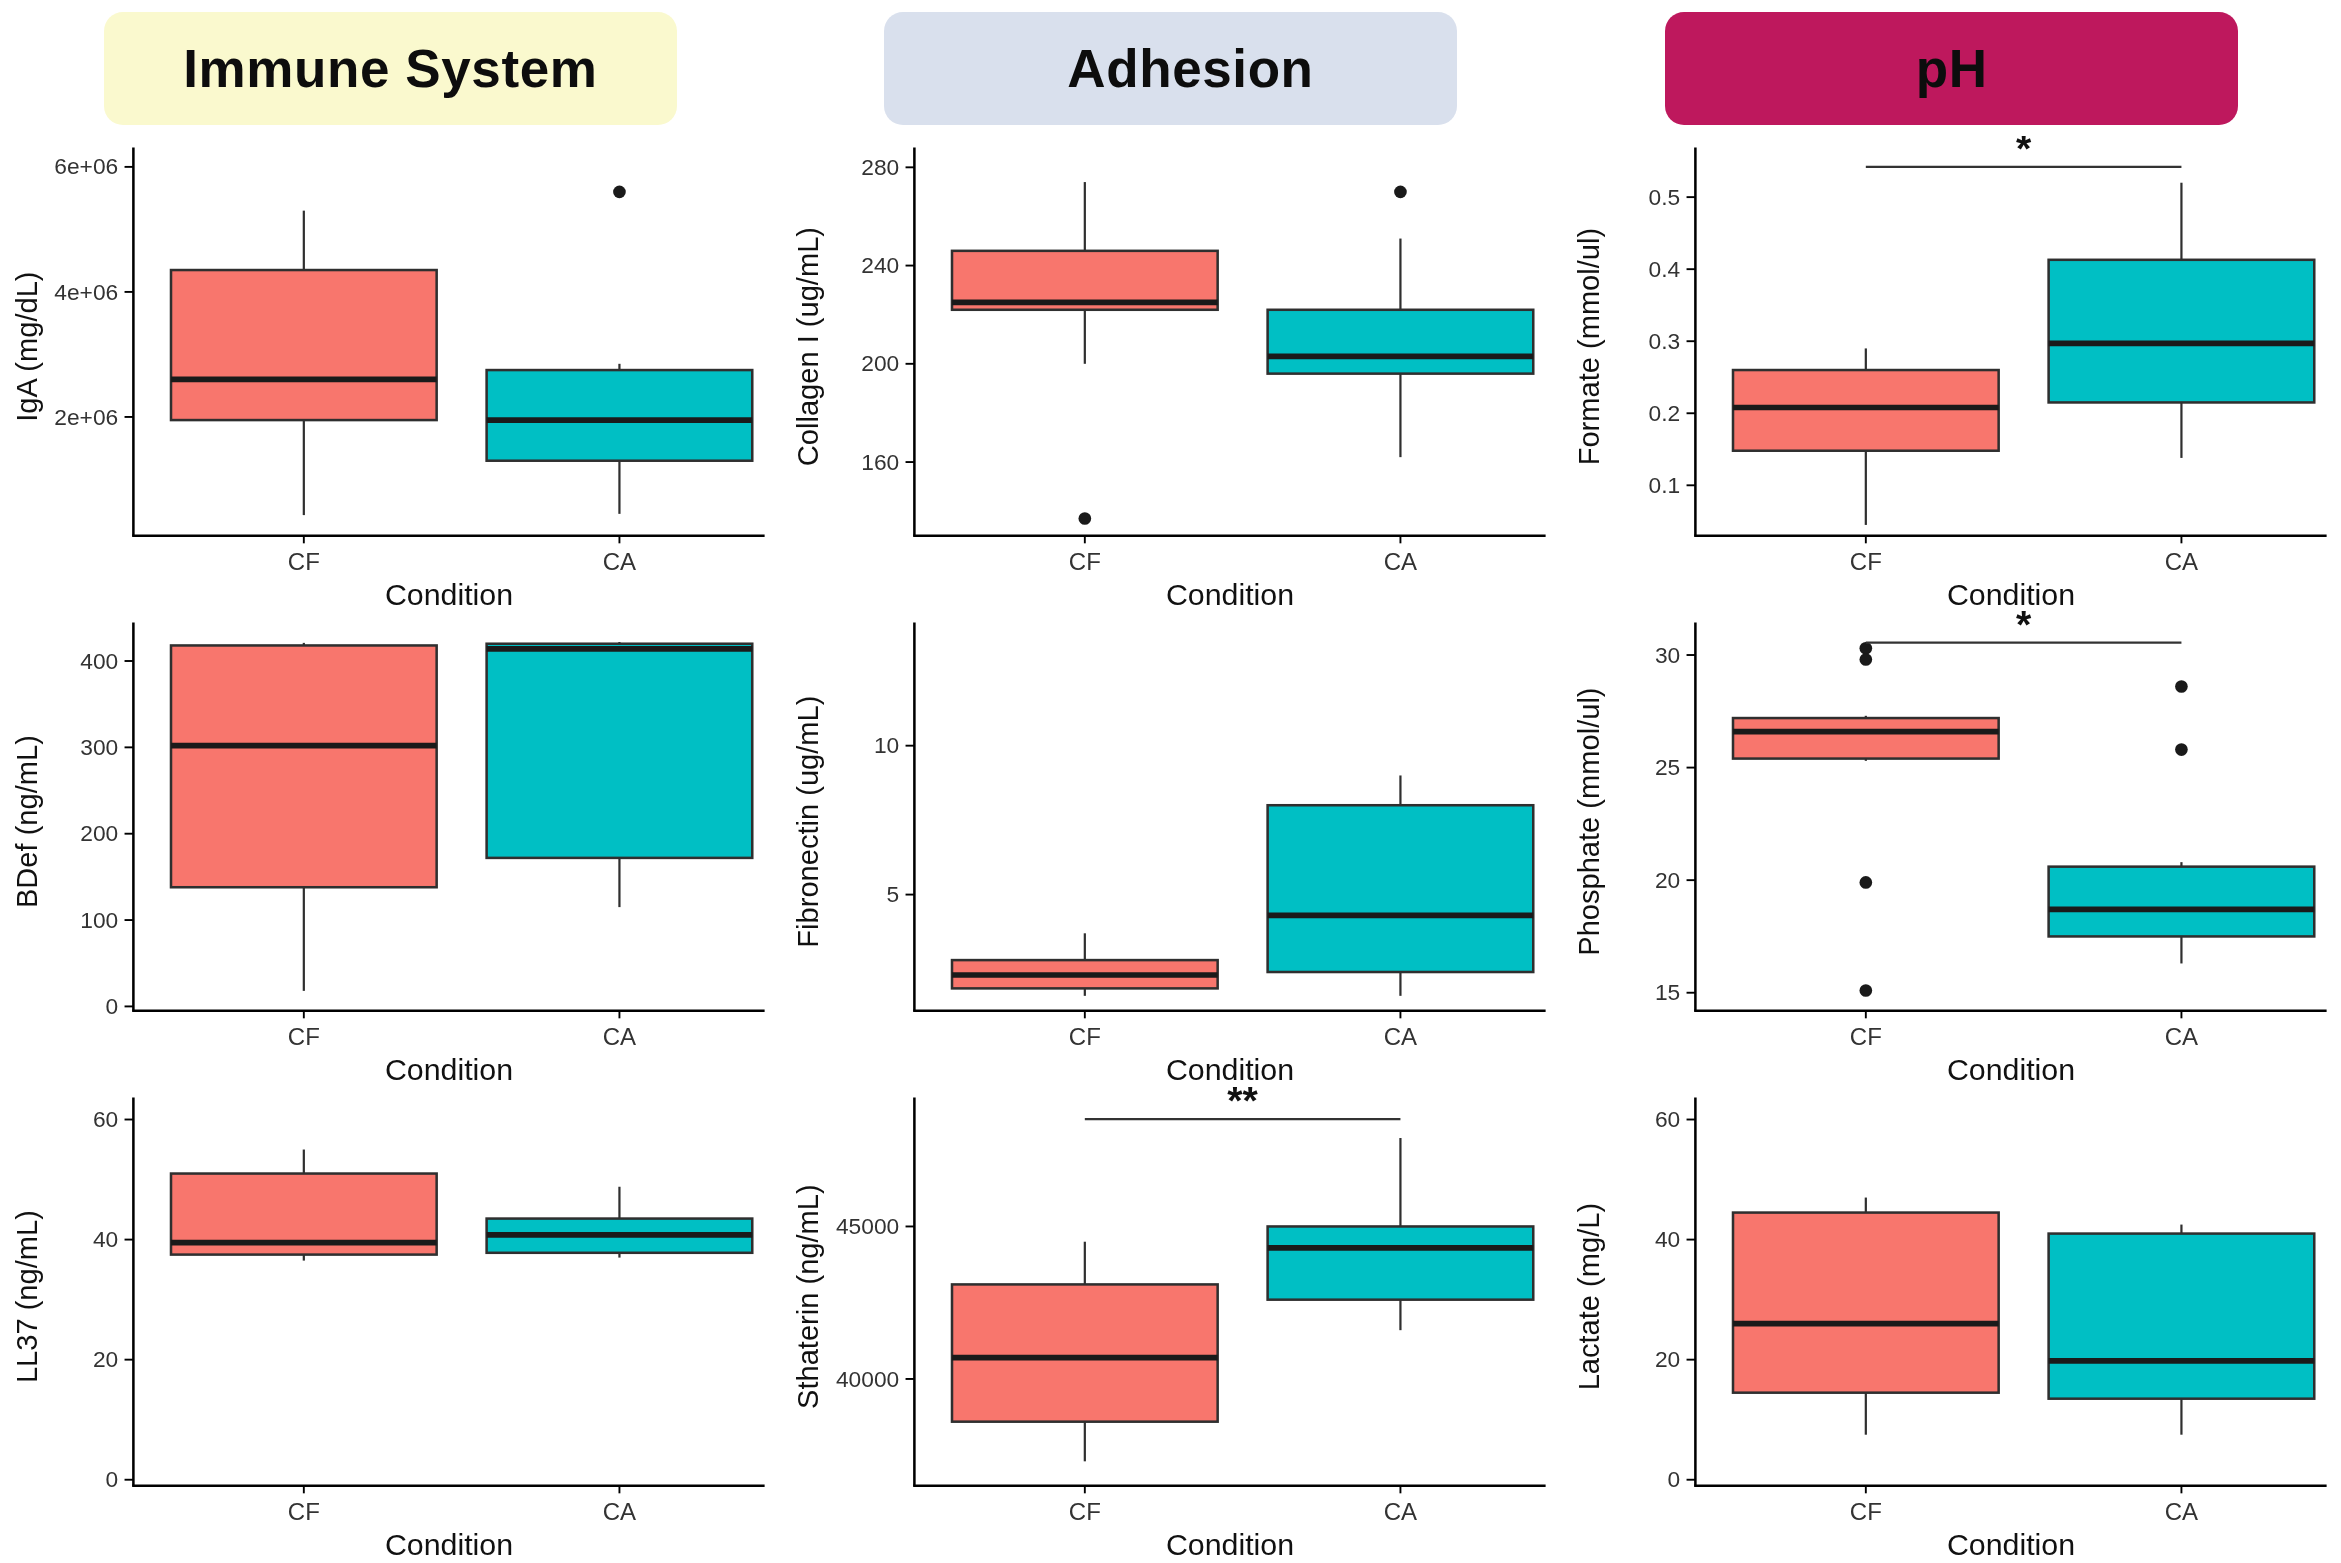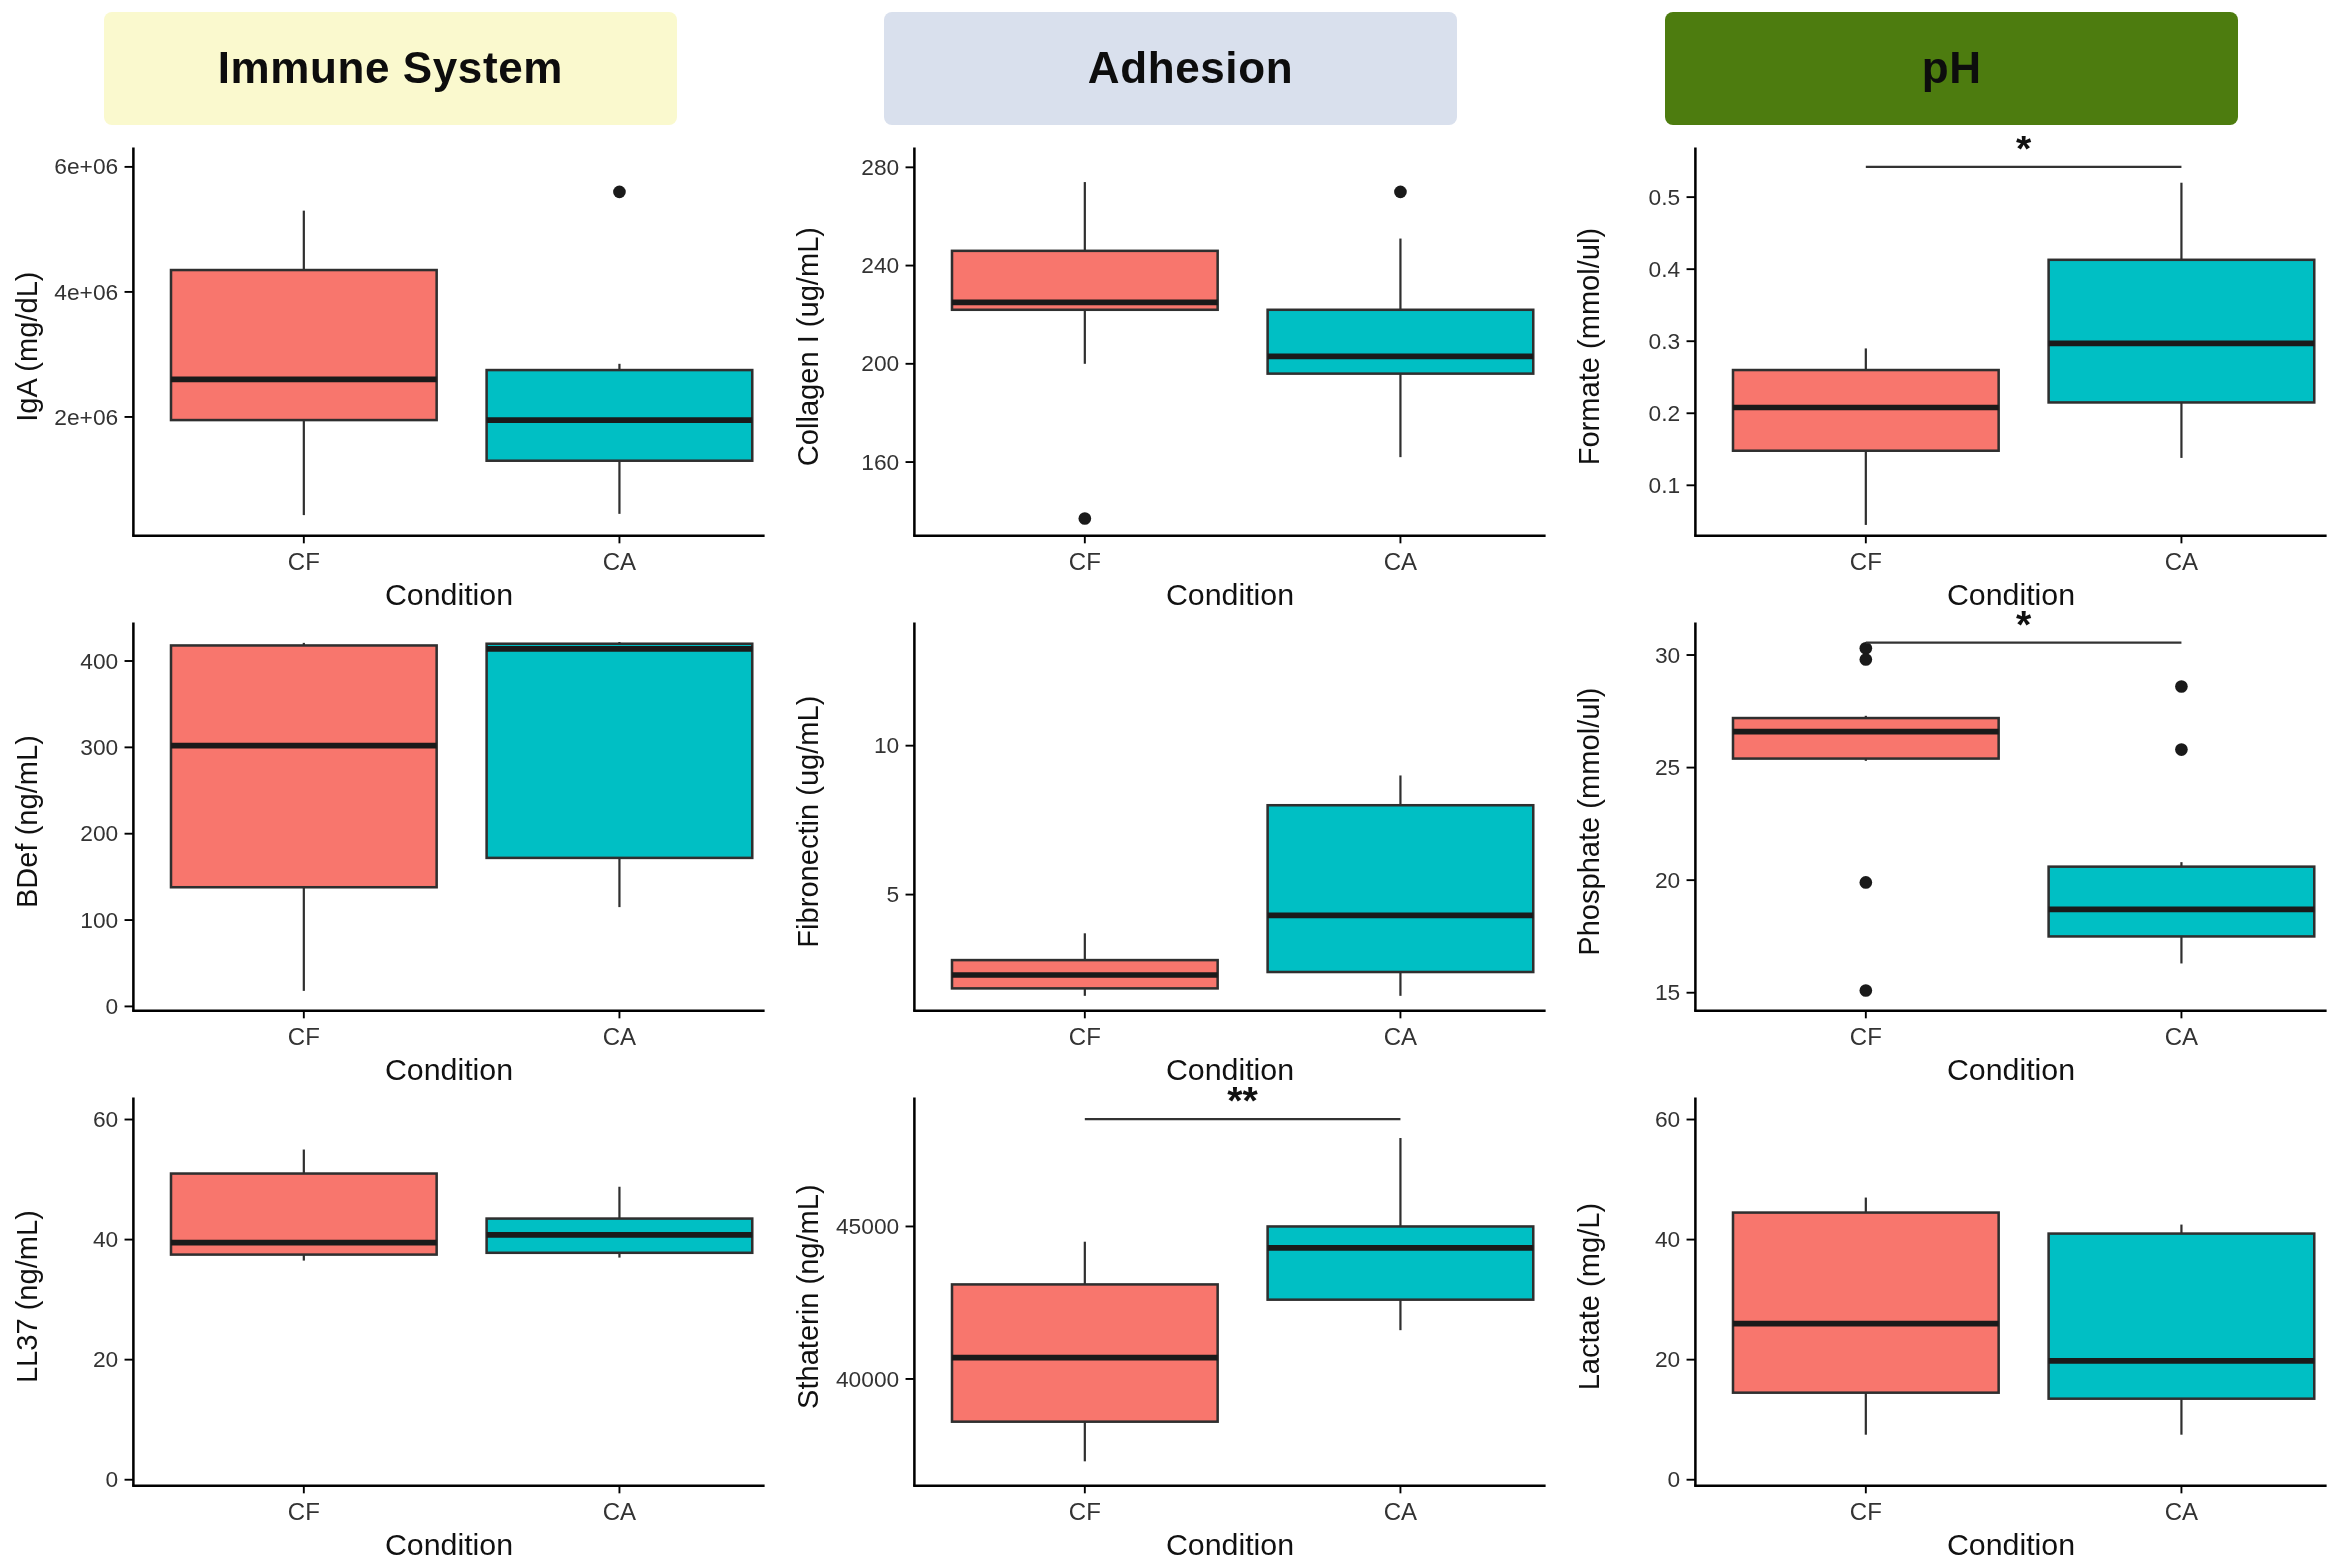--- a/index.html
+++ b/index.html
@@ -8,42 +8,42 @@
     width: 2342px; height: 1564px;
     font-family: "Liberation Sans", sans-serif;
     overflow: hidden;
   }
   .page { width: 2342px; height: 1564px; background: #ffffff; }
   .header-row {
     display: grid; grid-template-columns: repeat(3, 1fr);
     height: 136px; align-items: center; justify-items: center;
   }
   .pill {
-    width: 573px; height: 113px; border-radius: 8px;
+    width: 573px; height: 113px; border-radius: 19px;
     display: flex; align-items: center; justify-content: center;
-    font-size: 44px; font-weight: 600; color: #0d0d0d;
+    font-size: 53px; font-weight: 600; color: #0d0d0d;
     letter-spacing: 0.6px;
   }
   .plots-grid {
     display: grid; grid-template-columns: repeat(3, 1fr);
     grid-template-rows: repeat(3, 475px);
   }
   figure.plot-cell { margin: 0; padding: 0; width: 781px; height: 475px; }
   svg.plot-svg { width: 781px; height: 475px; display: block; }
   svg text { font-family: "Liberation Sans", sans-serif; }
 </style>
 </head>
 <body>
 
 <div class="page">
 
   <div class="header-row">
     <div class="pill" style="background: rgb(250, 249, 206);">Immune System</div>
     <div class="pill" style="background: rgb(217, 224, 237); padding-left: 39px;">Adhesion</div>
-    <div class="pill" style="background: #4d7c0f;">pH</div>
+    <div class="pill" style="background: #be185d;">pH</div>
   </div>
 
   <div class="plots-grid">
     <figure class="plot-cell">
       <svg class="plot-svg" viewBox="0 0 1233 751">
           <line x1="210" y1="18" x2="210" y2="632" stroke="#000000" stroke-width="4"></line>
           <line x1="208" y1="632" x2="1208" y2="632" stroke="#000000" stroke-width="4"></line>
           <line x1="196" y1="444.19834710743805" x2="210" y2="444.19834710743805" stroke="#000000" stroke-width="3"></line>
           <text x="186" y="456.19834710743805" text-anchor="end" font-size="36" fill="#333333">2e+06</text>
           <line x1="196" y1="246.51239669421489" x2="210" y2="246.51239669421489" stroke="#000000" stroke-width="3"></line>

